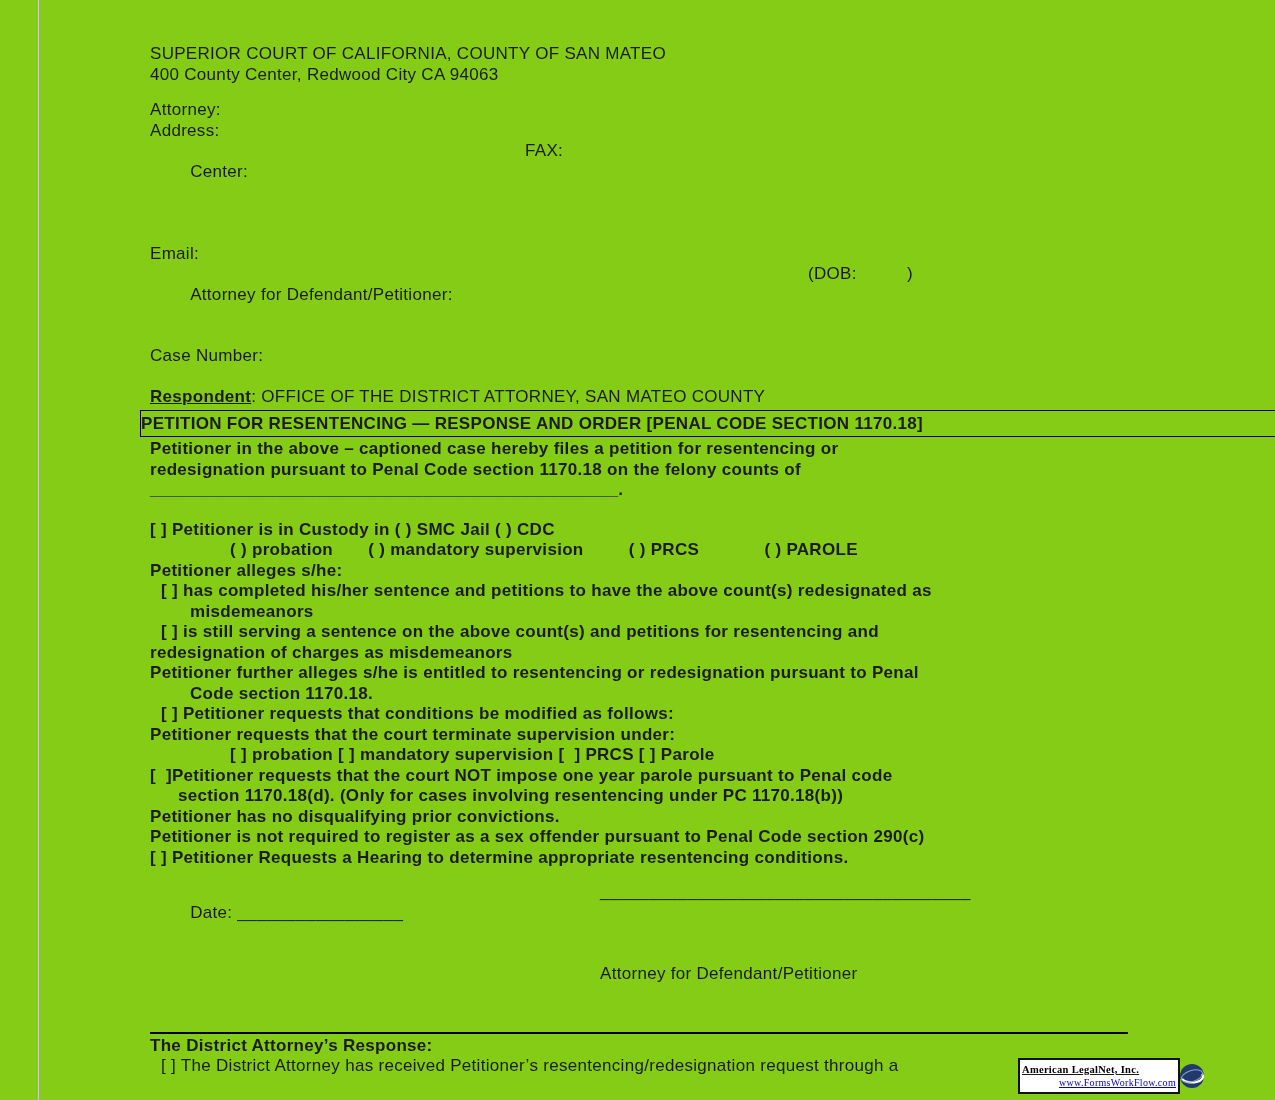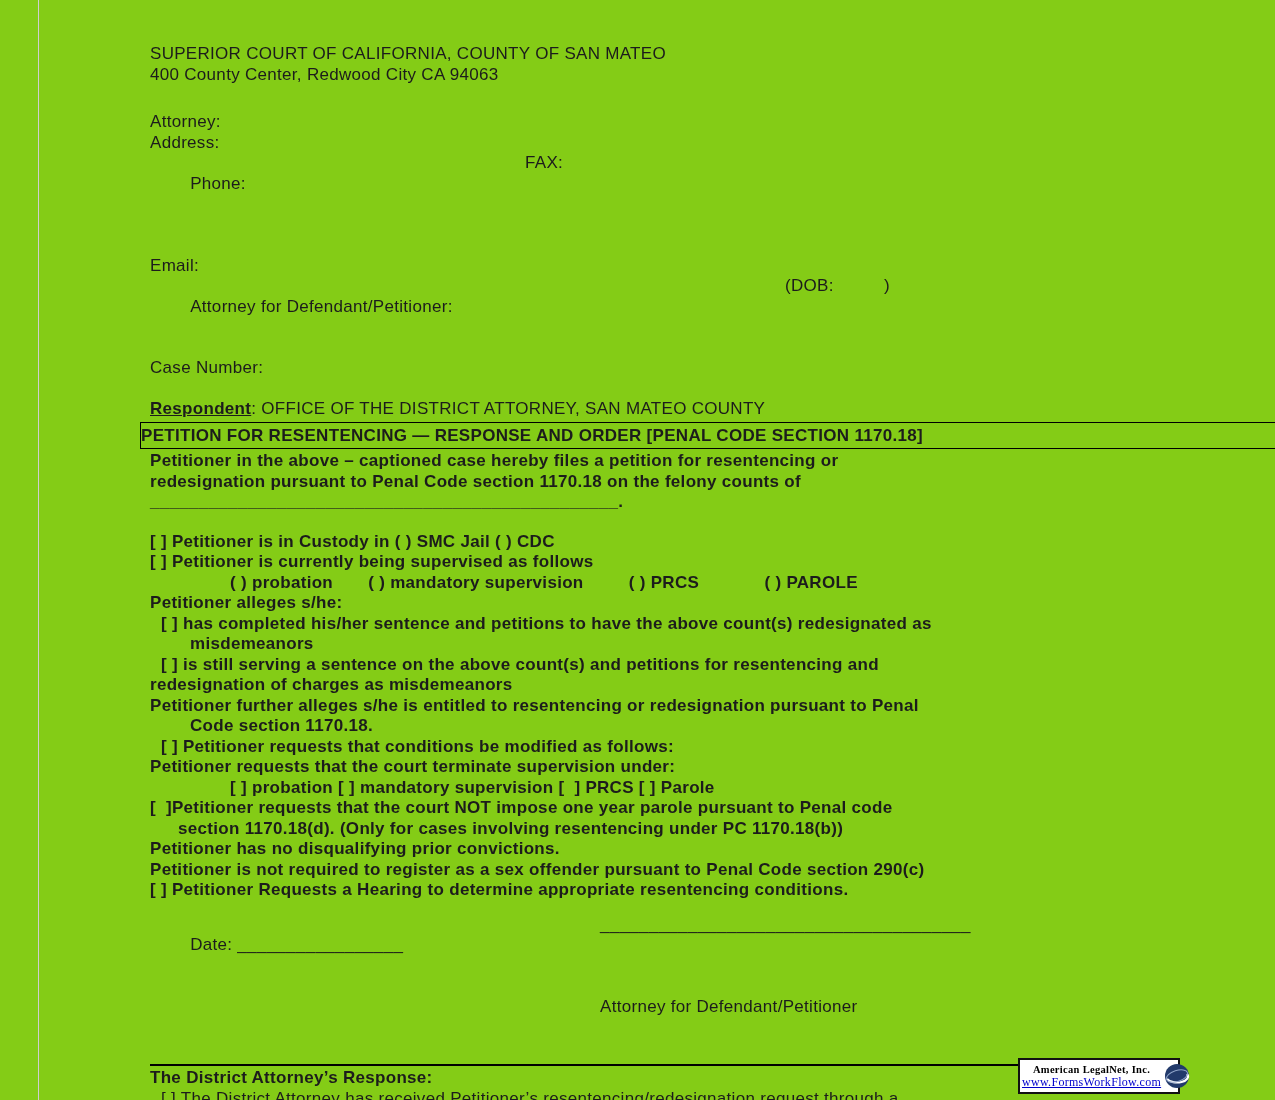--- a/index.html
+++ b/index.html
@@ -31,21 +31,21 @@
     line-height: 20.5px;
     min-height: 20.5px;
   }
   .rel { position: relative; }
   .abs { position: absolute; top: 0; }
   .ind-0 { padding-left: 0; }
   .ind-1 { padding-left: 11px; }
   .ind-2 { padding-left: 40px; }
   .ind-3 { padding-left: 80px; }
   .ind-4 { padding-left: 28px; }
-  .attorney-block { margin-top: 27px; }
+  .attorney-block { margin-top: 15px; }
   .respondent { margin-top: 20px; }
   .resp-label { font-weight: bold; text-decoration: underline; text-align: right; }
   .title-box {
     border: 1.5px solid #000;
     margin: 3px 0 2px -10px;
     width: 1154px;
     font-weight: bold;
     line-height: 25px;
     white-space: pre;
   }
@@ -58,65 +58,64 @@
     position: absolute;
     left: 1018px; top: 1058px;
     width: 162px; height: 36px;
     border: 2px solid #111;
     background: #fff;
     display: flex;
     align-items: center;
     padding: 1px 2px;
     gap: 3px;
   }
-  .legalnet-text { flex: 1; text-align: center; font-family: "Liberation Serif", serif; }
+  .legalnet-text { flex: 1; font-family: "Liberation Serif", serif; text-decoration: underline; }
   .legalnet-name { font-weight: bold; font-size: 10.5px; line-height: 13px; color: #000; }
-  .legalnet-url { font-size: 12px; line-height: 13px; color: #0000cc; text-decoration: underline; cursor: pointer; }
+  .legalnet-url { font-size: 10px; line-height: 13px; color: #0000cc; text-decoration: underline; cursor: pointer; margin-left: 37px; }
   .legalnet-logo { width: 26px; height: 26px; flex: 0 0 auto; }
 </style>
 </head>
 <body>
 
 <div class="page">
   <div class="edge-line"></div>
 
   <div class="content">
 
     <div class="line">SUPERIOR COURT OF CALIFORNIA, COUNTY OF SAN MATEO</div>
     <div class="line">400 County Center, Redwood City CA 94063</div>
 
     <div class="attorney-block">
       <div class="line">Attorney:</div>
       <div class="line">Address:</div>
       <div class="line rel">
-        <span>Phone:</span>
+        <span>Center:</span>
         <span class="abs" style="left:375px">FAX:</span>
       </div>
       <div class="line"></div>
       <div class="line">Email:</div>
       <div class="line rel">
         <span>Attorney for Defendant/Petitioner:</span>
-        <span class="abs" style="left:635px">(DOB:          )</span>
+        <span class="abs" style="left:658px">(DOB:          )</span>
       </div>
       <div class="line">Case Number:</div>
     </div>
 
     <div class="line respondent"><span class="resp-label">Respondent</span><span>: OFFICE OF THE DISTRICT ATTORNEY, SAN MATEO COUNTY</span></div>
 
     <div class="title-box">PETITION FOR RESENTENCING — RESPONSE AND ORDER [PENAL CODE SECTION 1170.18]</div>
 
     <div class="intro">
         <div class="line ind-0">Petitioner in the above – captioned case hereby files a petition for resentencing or</div>
         <div class="line ind-0">redesignation pursuant to Penal Code section 1170.18 on the felony counts of</div>
         <div class="line ind-0">________________________________________________.</div>
       </div>
 
     <div class="body-lines">
         <div class="line ind-0">[ ] Petitioner is in Custody in ( ) SMC Jail ( ) CDC</div>
-        <div class="line ind-0">[ ] Petitioner is currently being supervised as follows</div>
         <div class="line ind-3">( ) probation       ( ) mandatory supervision         ( ) PRCS             ( ) PAROLE</div>
         <div class="line ind-0">Petitioner alleges s/he:</div>
         <div class="line ind-1">[ ] has completed his/her sentence and petitions to have the above count(s) redesignated as</div>
         <div class="line ind-2">misdemeanors</div>
         <div class="line ind-1">[ ] is still serving a sentence on the above count(s) and petitions for resentencing and</div>
         <div class="line ind-0">redesignation of charges as misdemeanors</div>
         <div class="line ind-0">Petitioner further alleges s/he is entitled to resentencing or redesignation pursuant to Penal</div>
         <div class="line ind-2">Code section 1170.18.</div>
         <div class="line ind-1">[ ] Petitioner requests that conditions be modified as follows:</div>
         <div class="line ind-0">Petitioner requests that the court terminate supervision under:</div>

